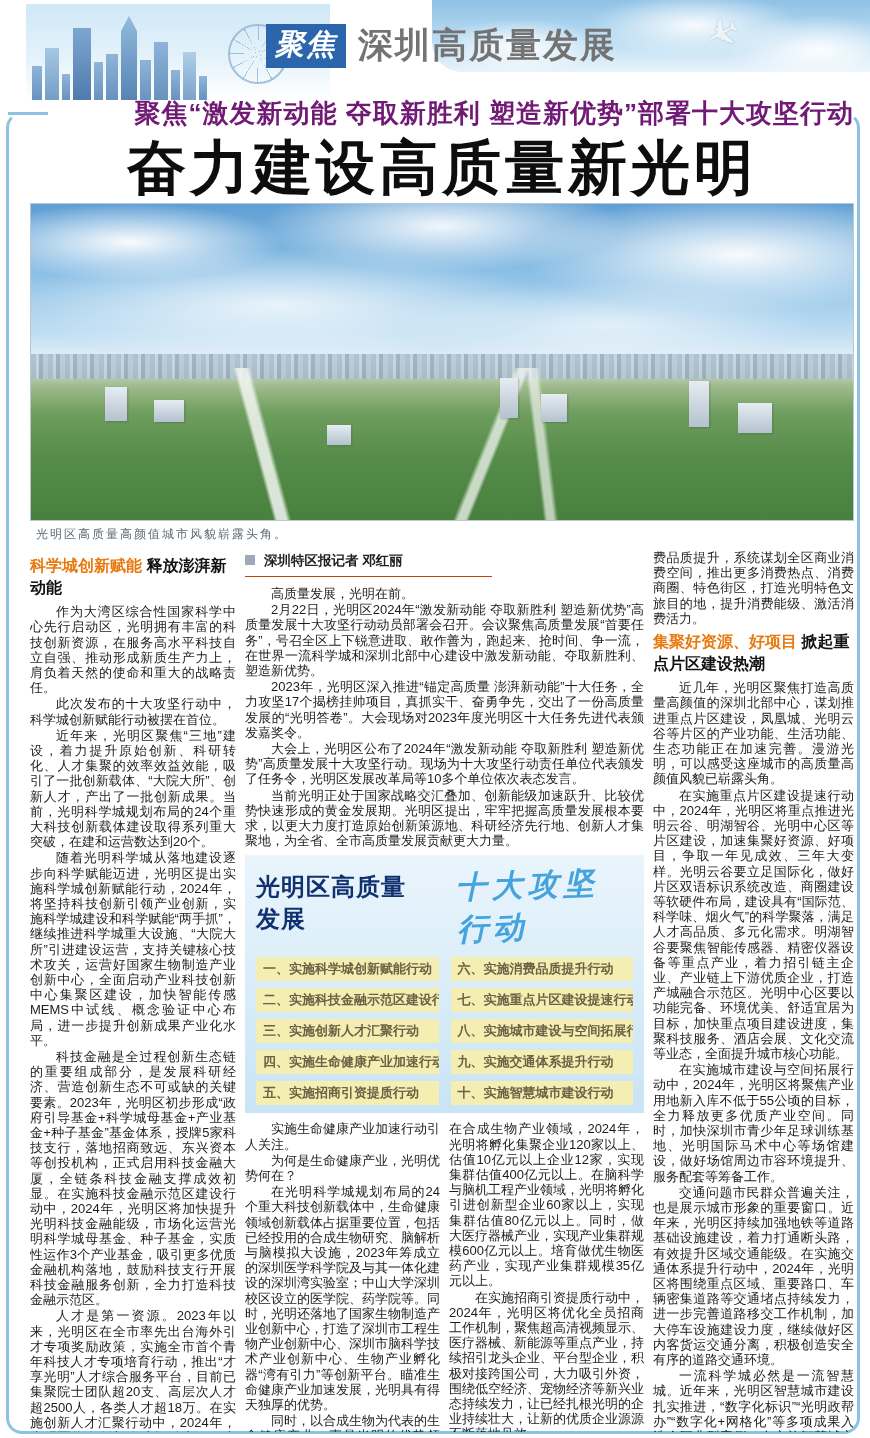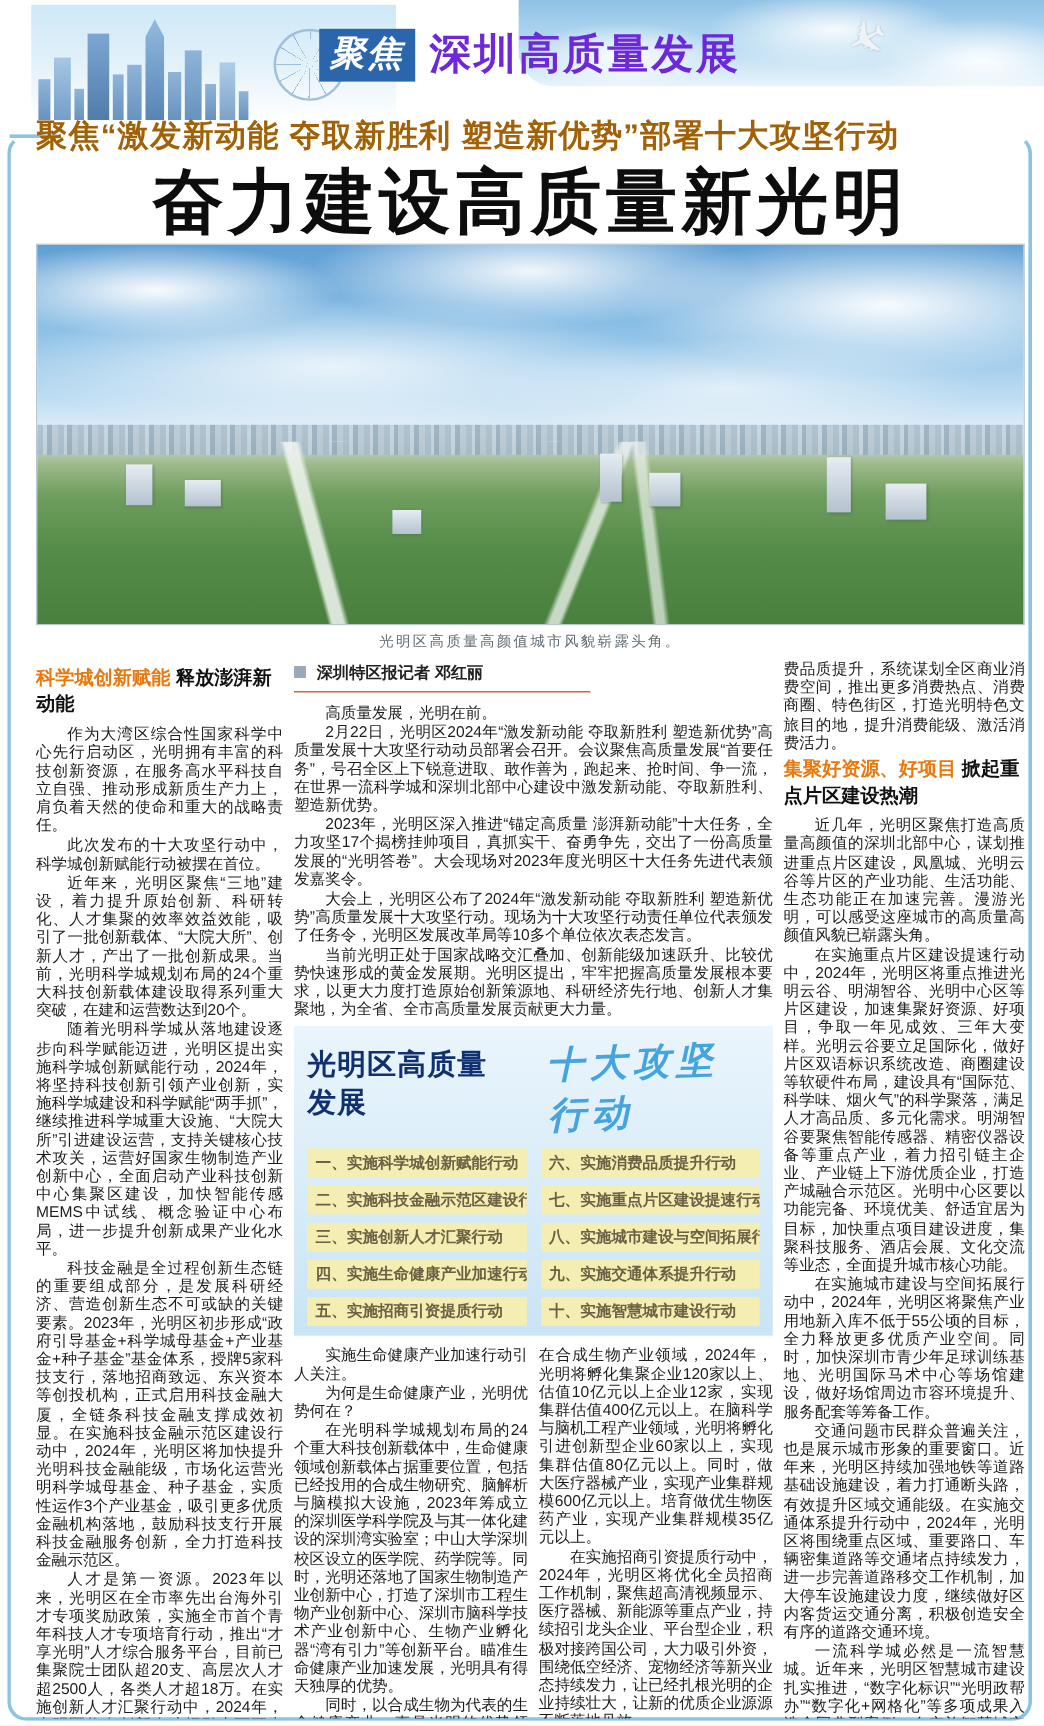--- a/index.html
+++ b/index.html
@@ -26,23 +26,23 @@
   .skyline i:nth-child(5){width:9px;height:38px}.skyline i:nth-child(6){width:12px;height:46px}
   .skyline i:nth-child(7){width:16px;height:84px;background:linear-gradient(180deg,#88b2d8,#3a6ea8);clip-path:polygon(0 100%,0 18%,50% 0,100% 18%,100% 100%)}
   .skyline i:nth-child(8){width:11px;height:40px}.skyline i:nth-child(9){width:14px;height:58px}
   .skyline i:nth-child(10){width:9px;height:30px}.skyline i:nth-child(11){width:13px;height:48px;background:linear-gradient(180deg,#a6c8e4,#6792c0)}
   .skyline i:nth-child(12){width:8px;height:24px}
   .wheel{position:absolute;right:42px;bottom:16px;width:56px;height:56px;border:2px solid #8fb4d4;border-radius:50%;
     background:repeating-conic-gradient(#8fb4d4 0 2deg,transparent 2deg 30deg);opacity:.8;}
   .brandrow{position:absolute;left:266px;top:22px;display:flex;align-items:center;}
   .badge{background:#2b66ad;color:#fff;font-weight:900;font-size:29px;line-height:1;
          padding:6px 9px 9px;font-family:"DejaVu Serif",serif;font-style:italic;letter-spacing:2px;}
-  .brand{color:#6d28d9;font-size:35px;font-weight:900;letter-spacing:2px;margin-left:12px;}
+  .brand{color:#737373;font-size:35px;font-weight:900;letter-spacing:2px;margin-left:12px;}
   .content{position:relative;z-index:1;padding:0 16px 0 30px;}
-  .kicker{text-align:left;font-size:26px;font-weight:900;letter-spacing:1px;color:#a16207;margin-top:0;}
+  .kicker{text-align:right;font-size:26px;font-weight:900;letter-spacing:1px;color:#701a75;margin-top:0;}
   .headline{text-align:center;font-size:59px;font-weight:900;letter-spacing:4px;color:#0d0d0d;
             margin:6px 0 4px;line-height:1.05;font-family:"DejaVu Sans","Liberation Sans",sans-serif;}
   .photo{position:relative;height:316px;overflow:hidden;border:1px solid #b8c7d2;
     background:
       radial-gradient(ellipse 220px 55px at 12% 12%, rgba(255,255,255,.95), rgba(255,255,255,0) 70%),
       radial-gradient(ellipse 260px 66px at 50% 7%, rgba(255,255,255,.9), rgba(255,255,255,0) 70%),
       radial-gradient(ellipse 300px 80px at 86% 16%, rgba(255,255,255,.95), rgba(255,255,255,0) 72%),
       radial-gradient(ellipse 380px 80px at 30% 32%, rgba(255,255,255,.75), rgba(255,255,255,0) 70%),
       radial-gradient(ellipse 300px 60px at 70% 38%, rgba(255,255,255,.6), rgba(255,255,255,0) 70%),
       linear-gradient(180deg,#5f9fd4 0%,#8cc0e6 22%,#bcdcf2 40%,#e2eef7 49%,#cdd8d0 52%,#9db98a 58%,#6f9e5e 66%,#568c49 80%,#49803f 100%);}
@@ -51,21 +51,21 @@
   .photo .roads{position:absolute;left:-5%;right:-5%;top:52%;bottom:0;
     background:
       linear-gradient(75deg, transparent 30%, rgba(242,246,242,.85) 30.4%, rgba(242,246,242,.85) 31.4%, transparent 31.9%),
       linear-gradient(-68deg, transparent 44%, rgba(242,246,242,.75) 44.4%, rgba(242,246,242,.75) 45.2%, transparent 45.7%),
       linear-gradient(83deg, transparent 60%, rgba(238,242,238,.7) 60.4%, rgba(238,242,238,.7) 61.1%, transparent 61.6%);}
   .photo .bd{position:absolute;background:linear-gradient(180deg,#e6ecf2,#b4c2cf);box-shadow:1px 1px 2px rgba(60,80,70,.35);}
   .bd1{left:9%;top:58%;width:22px;height:34px}.bd2{left:15%;top:62%;width:30px;height:22px}
   .bd3{left:57%;top:55%;width:18px;height:40px}.bd4{left:62%;top:60%;width:26px;height:28px}
   .bd5{left:80%;top:56%;width:20px;height:46px}.bd6{left:86%;top:63%;width:34px;height:30px}
   .bd7{left:36%;top:70%;width:24px;height:20px;background:linear-gradient(180deg,#dfe7ee,#a9b9c7)}
-  .caption{text-align:center;color:#5f6b74;font-size:12px;letter-spacing:2px;padding:5px 6px 3px;}
+  .caption{text-align:left;color:#5f6b74;font-size:12px;letter-spacing:2px;padding:5px 6px 3px;}
   .bodygrid{display:flex;gap:9px;height:882px;overflow:hidden;margin-top:4px;}
   .colL{width:206px;flex:none;}
   .colM{width:399px;flex:none;}
   .colR{flex:1;min-width:0;}
   .para{font-size:13px;line-height:1.17;text-align:justify;text-indent:2em;margin:0 0 1px;}
   .cont > p:first-child{text-indent:0;}
   .noind{text-indent:0;}
   .sec{font-size:16px;font-weight:900;margin:5px 0 6px;line-height:1.35;color:#111;}
   .sec .em{color:#e8790f;}
   .byline{font-size:13.5px;font-weight:bold;color:#222;border-bottom:1px solid #c2410c;

